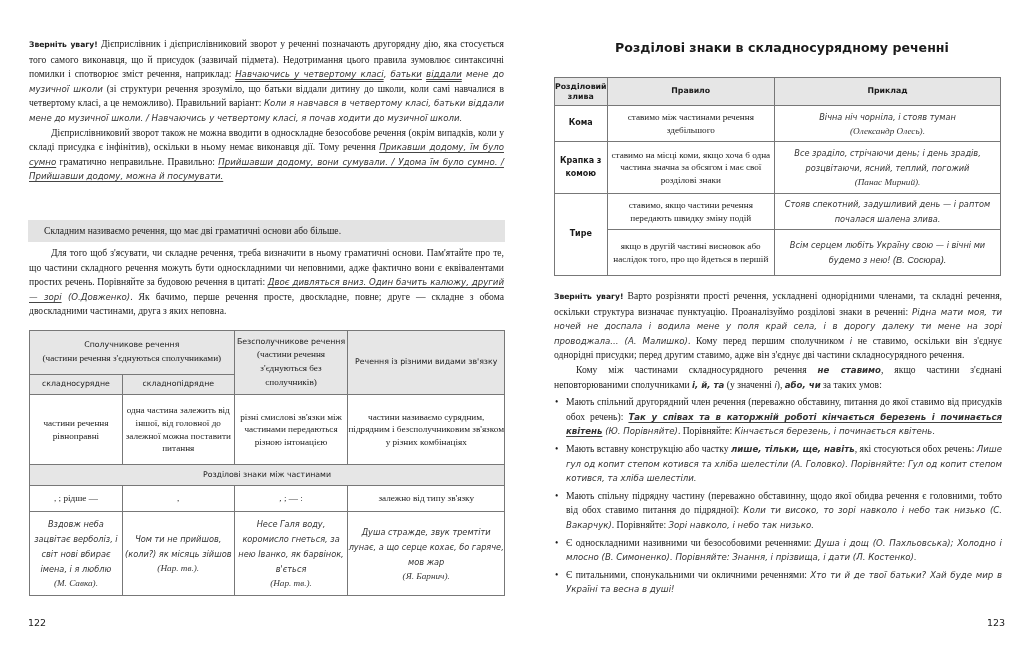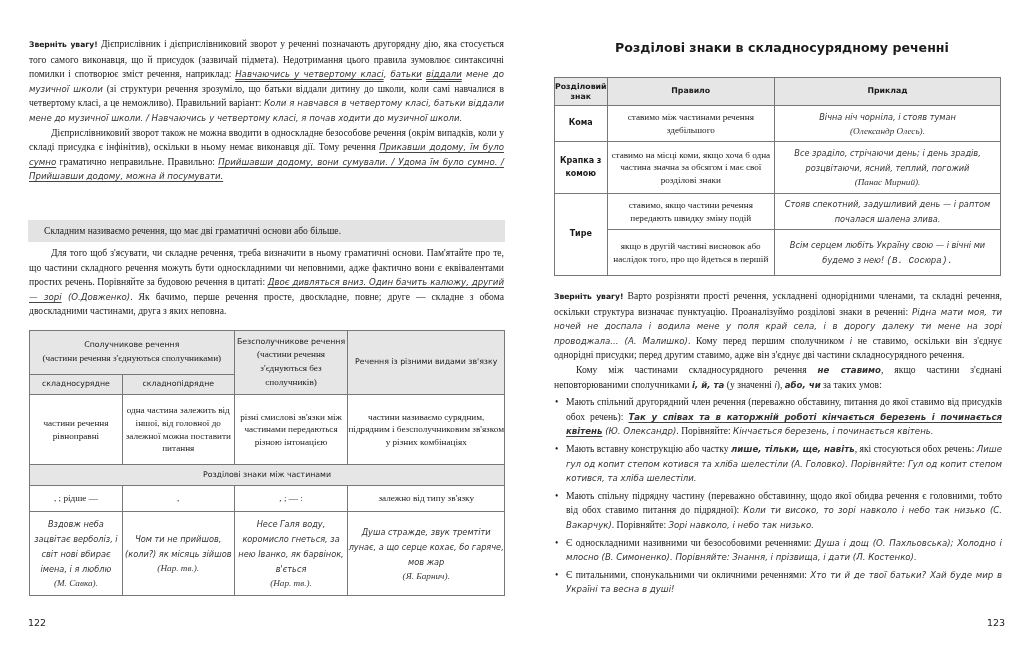--- a/index.html
+++ b/index.html
@@ -126,58 +126,58 @@
   <div class="r-title">Розділові знаки в складносурядному реченні</div>
 
   <table class="rtable">
     <colgroup>
         <col style="width:50px">
         <col style="width:169px">
         <col style="width:228px">
       </colgroup>
     <tbody>
         <tr class="thead" style="height:28px">
-      <th class="thead" style="font-weight:bold;line-height:10px">Розділовий знак</th>
+      <th class="thead" style="font-weight:bold;line-height:10px">Розділовий злива</th>
       <th class="thead" style="font-weight:bold">Правило</th>
       <th class="thead" style="font-weight:bold">Приклад</th>
     </tr>
     <tr style="height:36px">
       <td class="signcell">Кома</td>
       <td>ставимо між частинами речення здебільшого</td>
       <td><span class="ex">Вічна ніч чорніла, і стояв туман</span><br><span class="it" style="font-family:'Liberation Serif',serif;font-size:9.2px">(Олександр Олесь).</span></td>
     </tr>
     <tr style="height:52px">
       <td class="signcell">Крапка з комою</td>
       <td>ставимо на місці коми, якщо хоча б одна частина значна за обсягом і має свої розділові знаки</td>
       <td><span class="ex">Все зраділо, стрічаючи день; і день зрадів, розцвітаючи, ясний, теплий, погожий</span><br><span class="it" style="font-family:'Liberation Serif',serif;font-size:9.2px">(Панас Мирний).</span></td>
     </tr>
     <tr style="height:36px">
       <td rowspan="2" class="signcell">Тире</td>
       <td>ставимо, якщо частини речення передають швидку зміну подій</td>
       <td><span class="ex">Стояв спекотний, задушливий день — і раптом почалася шалена злива.</span></td>
     </tr>
     <tr style="height:46px">
       <td>якщо в другій частині висновок або наслідок того, про що йдеться в першій</td>
-      <td><span class="ex">Всім серцем любіть Україну свою — і вічні ми будемо з нею!</span> <span class="it" style="font-family:Liberation Mono, monospace;font-size:9.2px">(В. Сосюра).</span></td>
+      <td><span class="ex">Всім серцем любіть Україну свою — і вічні ми будемо з нею!</span> <span class="it" style="font-family:Liberation Sans, sans-serif;font-size:9.2px">(В. Сосюра).</span></td>
     </tr>
   </tbody>
     </table>
 
   <div class="rblock r-attn p">
     <p>
       <span class="attn">Зверніть увагу!</span><span> Варто розрізняти прості речення, ускладнені однорідними членами, та складні речення, оскільки структура визначає пунктуацію. Проаналізуймо розділові знаки в реченні: </span><span class="it">Рідна мати моя, ти ночей не доспала і водила мене у поля край села, і в дорогу далеку ти мене на зорі проводжала...</span><span class="it"> (А. Малишко)</span><span>. Кому перед першим сполучником </span><span class="it">і</span><span> не ставимо, оскільки він з'єднує однорідні присудки; перед другим ставимо, адже він з'єднує дві частини складносурядного речення.</span>
     </p>
   </div>
 
   <div class="rblock r-body p">
     <p class="indent" style="margin-bottom:3px">
       <span>Кому між частинами складносурядного речення </span><span class="it b">не ставимо</span><span>, якщо частини з'єднані неповторюваними сполучниками </span><span class="it b">і, й, та</span><span> (у значенні </span><span class="it">і</span><span>), </span><span class="it b">або, чи</span><span> за таких умов:</span>
     </p>
     <ul class="bl">
-      <li><span>Мають спільний другорядний член речення (переважно обставину, питання до якої ставимо від присудків обох речень): </span><span class="it b u">Так у співах та в каторжній роботі кінчається березень і починається квітень</span><span class="it"> (Ю. Олександр)</span><span>. Порівняйте: </span><span class="it">Кінчається березень, і починається квітень.</span></li>
+      <li><span>Мають спільний другорядний член речення (переважно обставину, питання до якої ставимо від присудків обох речень): </span><span class="it b u">Так у співах та в каторжній роботі кінчається березень і починається квітень</span><span class="it"> (Ю. Порівняйте)</span><span>. Порівняйте: </span><span class="it">Кінчається березень, і починається квітень.</span></li>
       <li><span>Мають вставну конструкцію або частку </span><span class="it b">лише, тільки, ще, навіть</span><span>, які стосуються обох речень: </span><span class="it">Лише гул од копит степом котився та хліба шелестіли (А. Головко). Порівняйте: Гул од копит степом котився, та хліба шелестіли.</span></li>
       <li><span>Мають спільну підрядну частину (переважно обставинну, щодо якої обидва речення є головними, тобто від обох ставимо питання до підрядної): </span><span class="it">Коли ти високо, то зорі навколо і небо так низько</span><span class="it"> (С. Вакарчук)</span><span>. Порівняйте: </span><span class="it">Зорі навколо, і небо так низько.</span></li>
       <li><span>Є односкладними називними чи безособовими реченнями: </span><span class="it">Душа і дощ</span><span class="it"> (О. Пахльовська); </span><span class="it">Холодно і млосно (В. Симоненко). Порівняйте: </span><span class="it">Знання, і прізвища, і дати (Л. Костенко).</span></li>
       <li><span>Є питальними, спонукальними чи окличними реченнями: </span><span class="it">Хто ти й де твої батьки? Хай буде мир в Україні та весна в душі!</span></li>
     </ul>
   </div>
 
   <div class="pageno" style="left:470px">123</div>
 </div>
 

